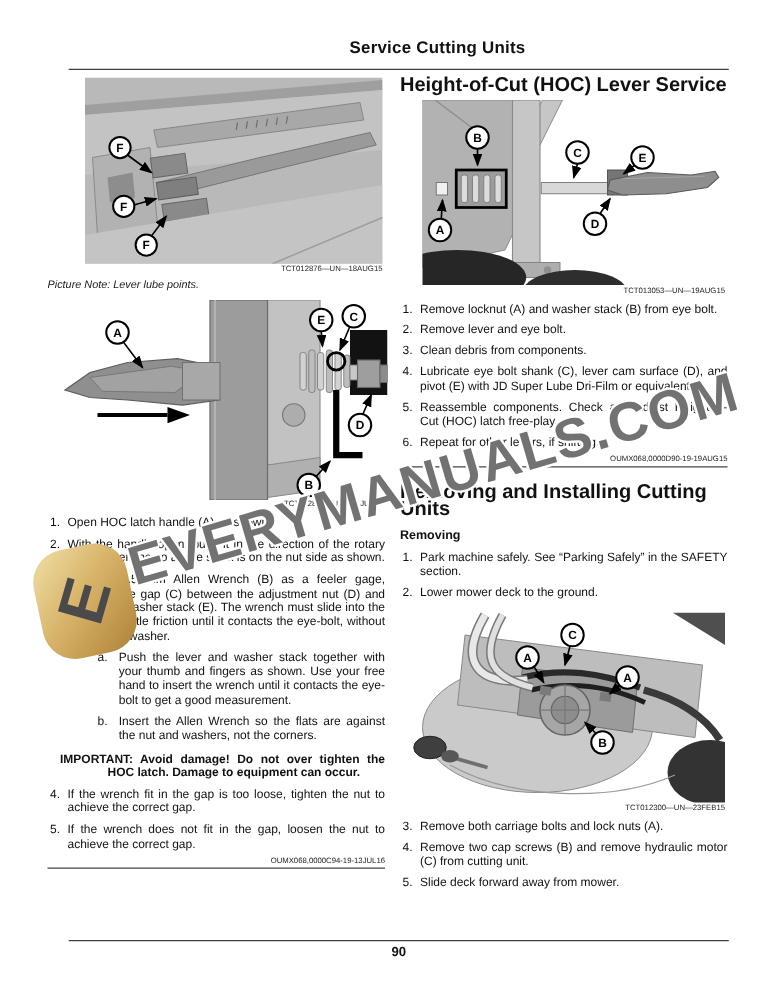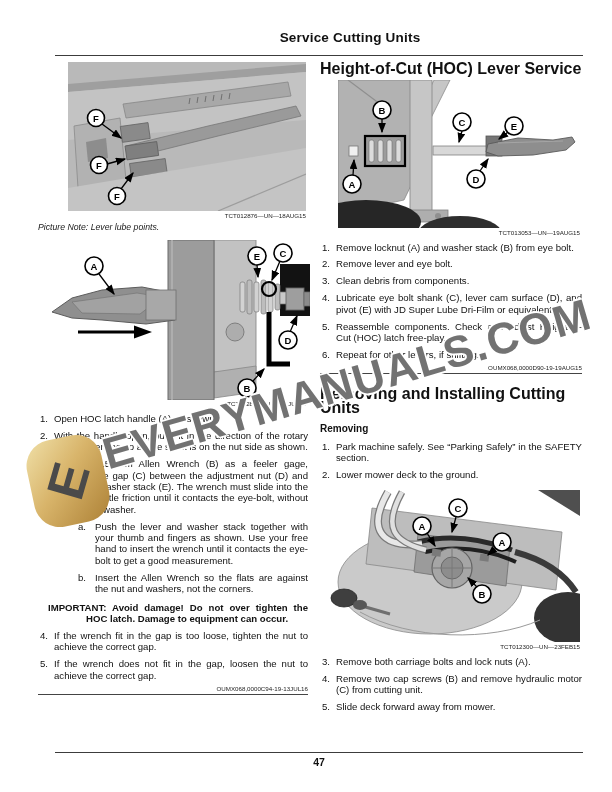--- a/index.html
+++ b/index.html
@@ -393,18 +393,18 @@
       <span class="t">Remove two cap screws (B) and remove hydraulic motor (C) from cutting unit.</span>
     </div>
     <div class="step">
       <span class="n">5.</span>
       <span class="t">Slide deck forward away from mower.</span>
     </div>
   </div>
 </div>
 
 <div class="rule bottom"></div>
-<div class="page-num">47</div>
+<div class="page-num">90</div>
 
 <div class="wm-logo">
   <span>E</span>
 </div>
 <div class="wm-text">EVERYMANUALS.COM</div>
 
 </body></html>

